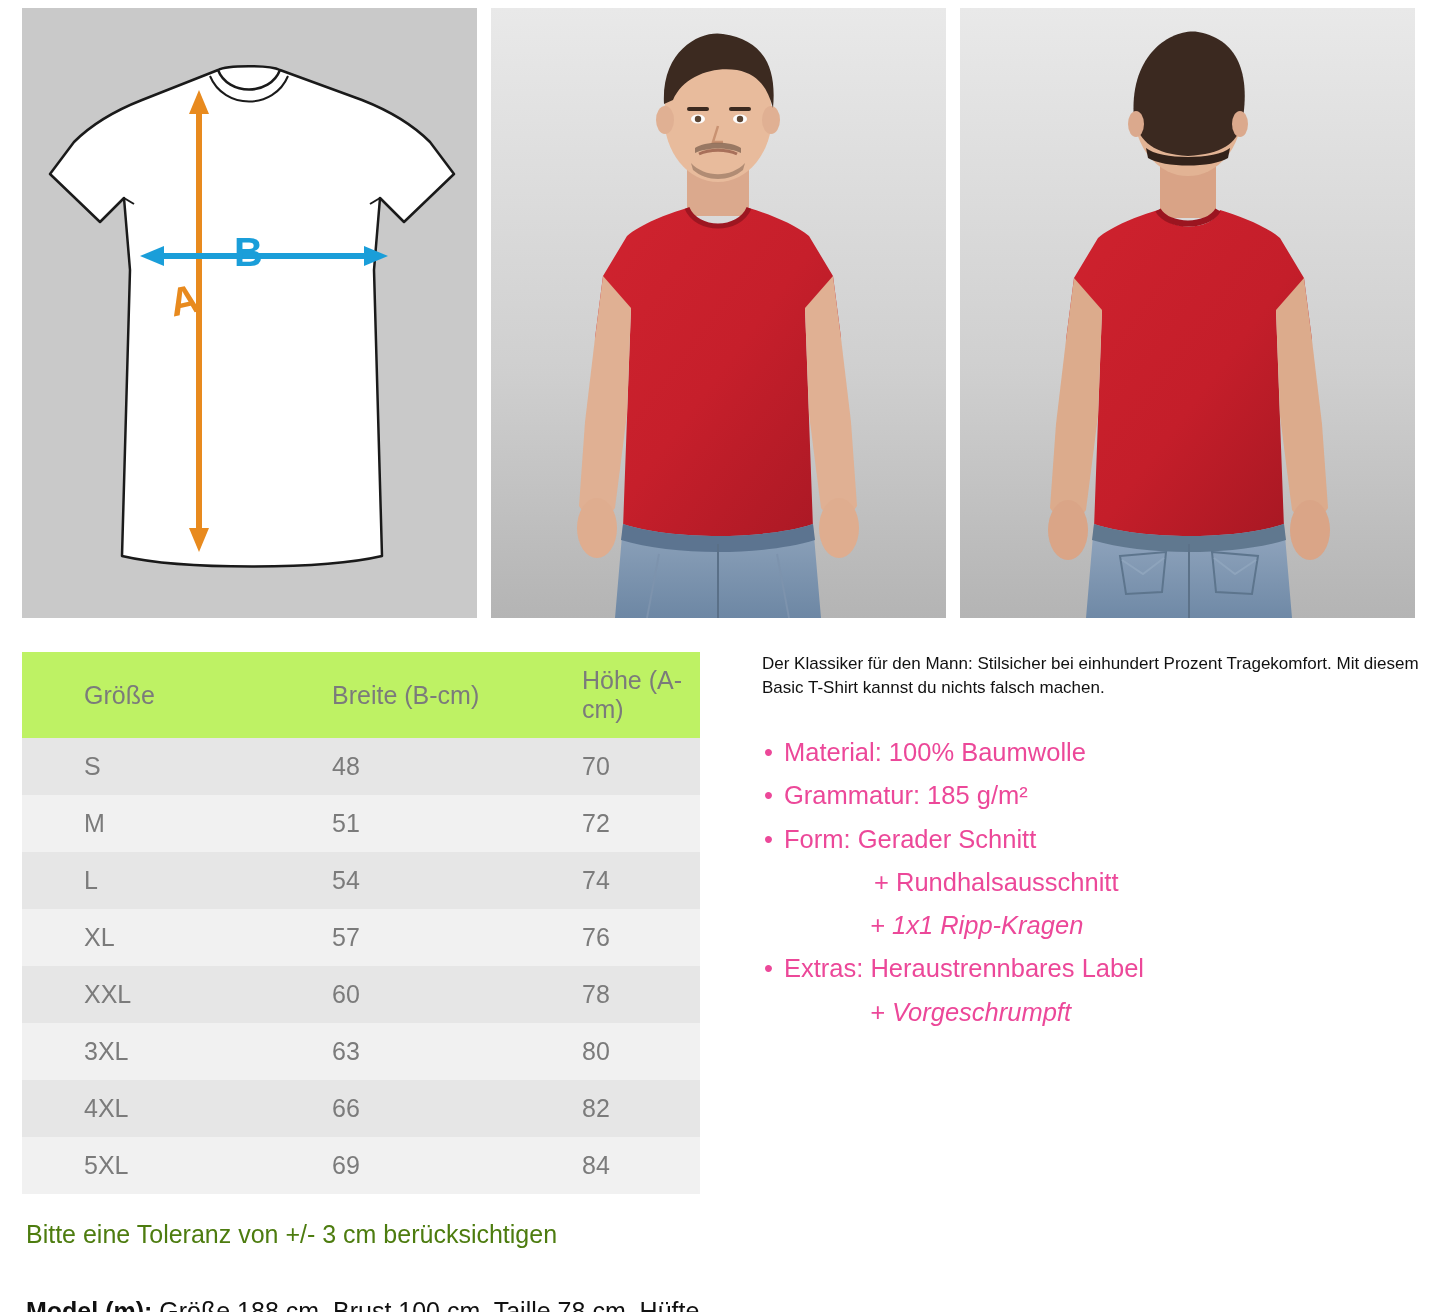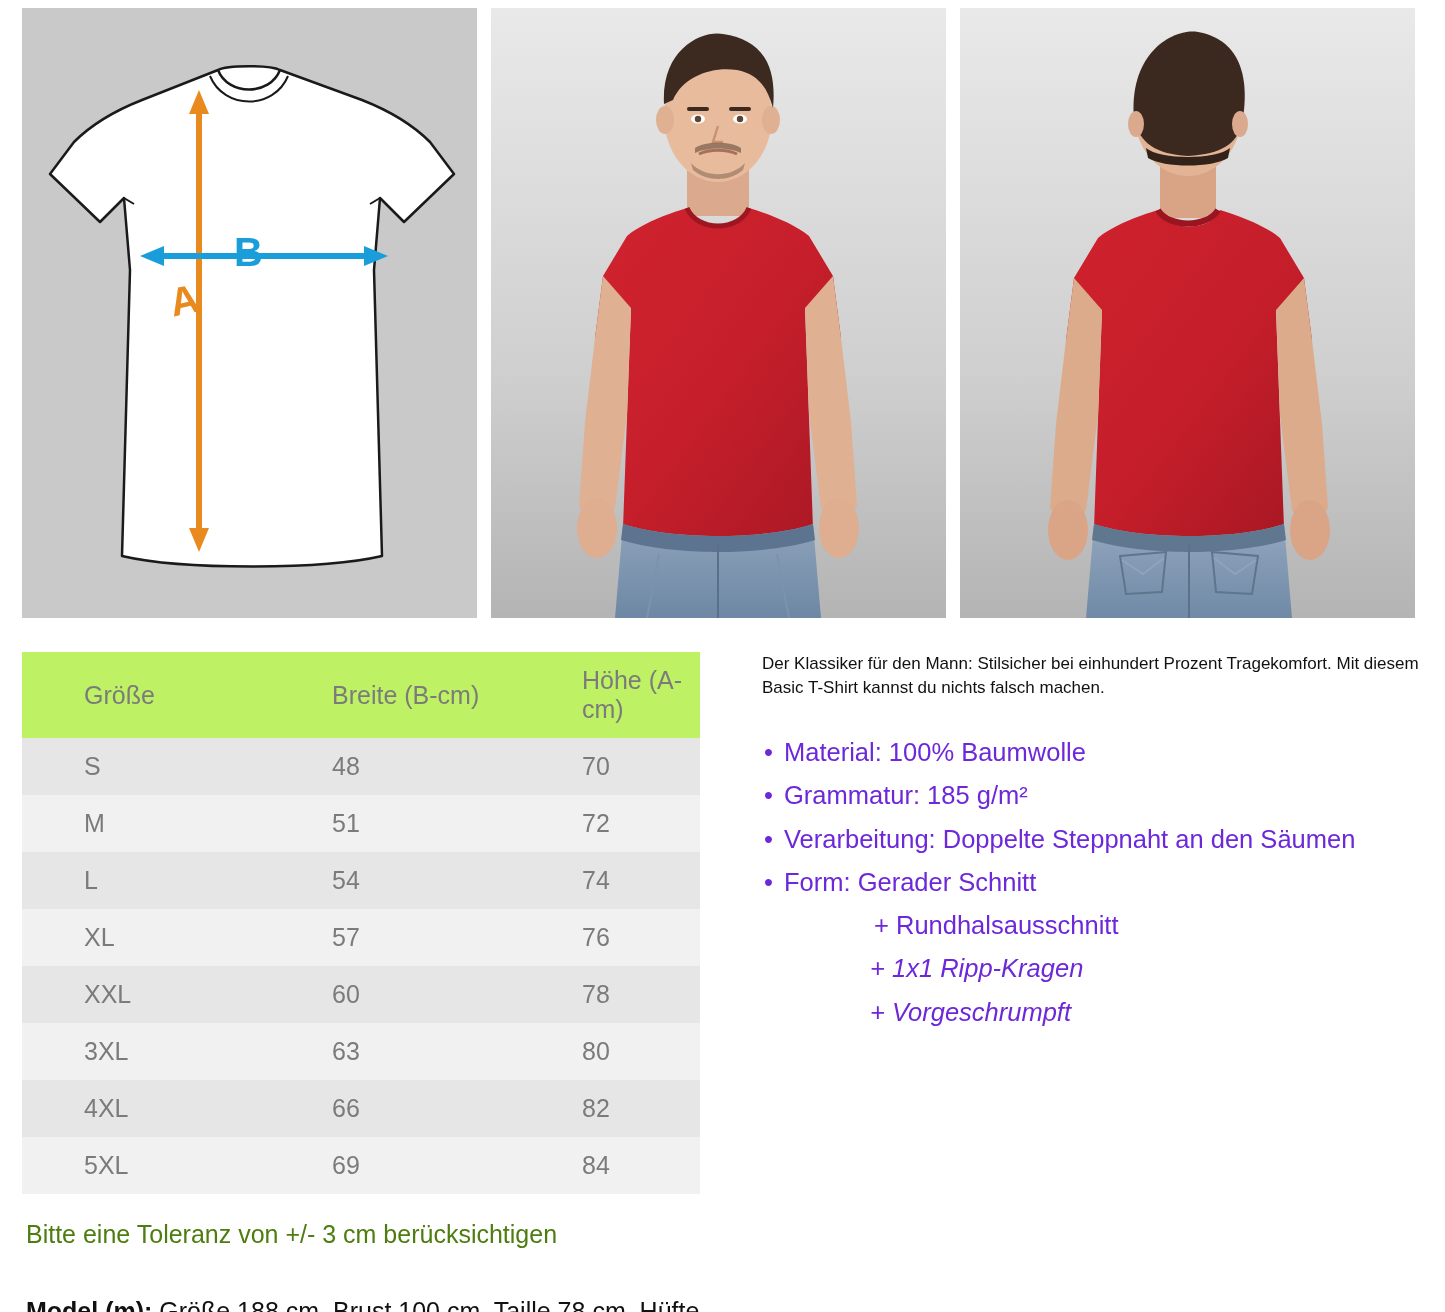--- a/index.html
+++ b/index.html
@@ -106,21 +106,21 @@
     margin: 0 0 34px 0;
   }
   ul.feature-list {
     list-style: none;
     margin: 0;
     padding: 0;
   }
   ul.feature-list li {
     font-size: 25.5px;
     line-height: 1.46;
-    color: #6d28d9;
+    color: #ec4899;
     position: relative;
     padding-left: 22px;
     margin-bottom: 6px;
   }
   ul.feature-list li::before {
     content: "\2022";
     position: absolute;
     left: 2px;
     top: 0;
   }
@@ -366,20 +366,20 @@
     <div class="tolerance">Bitte eine Toleranz von +/- 3 cm berücksichtigen</div>
 
     <div class="model-line"><b>Model (m):</b><span> Größe 188 cm, Brust 100 cm, Taille 78 cm, Hüfte 95 cm, (trägt M)</span></div>
   </div>
 
   <div class="right-col">
     <p class="desc-head">Der Klassiker für den Mann: Stilsicher bei einhundert Prozent Tragekomfort. Mit diesem Basic T-Shirt kannst du nichts falsch machen.</p>
     <ul class="feature-list">
       <li>Material: 100% Baumwolle</li>
       <li>Grammatur: 185 g/m²</li>
-      <li>Verarbeitung: Doppelte Steppnaht an den Säumen</li>
       <li>Form: Gerader Schnitt</li>
       <li class="sub">+ Rundhalsausschnitt</li>
       <li class="sub2">+ 1x1 Ripp-Kragen</li>
+      <li>Extras: Heraustrennbares Label</li>
       <li class="sub2">+ Vorgeschrumpft</li>
     </ul>
   </div>
 </div>
 
 </body></html>

